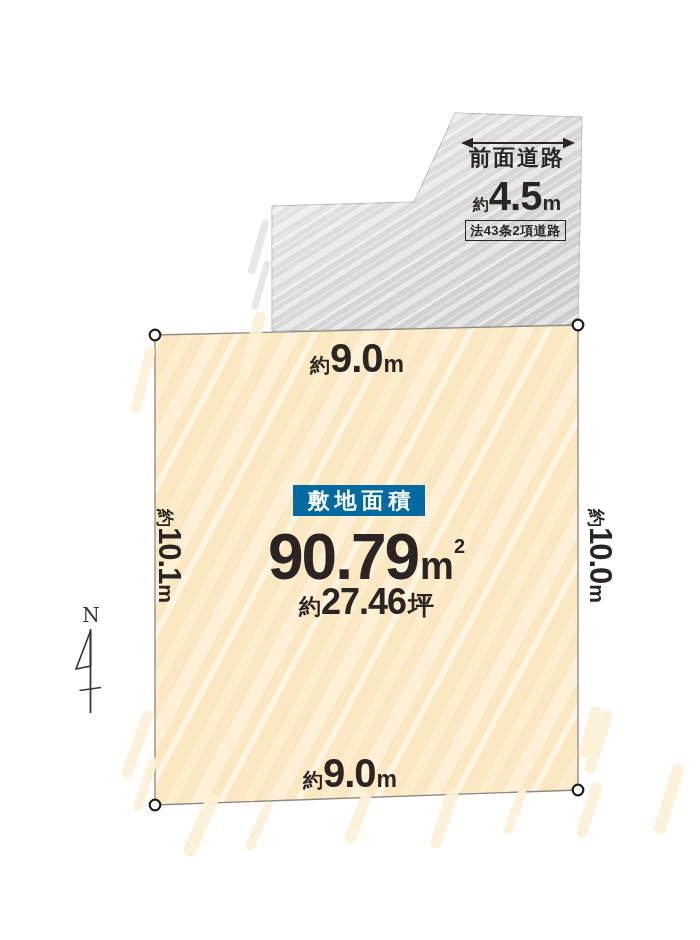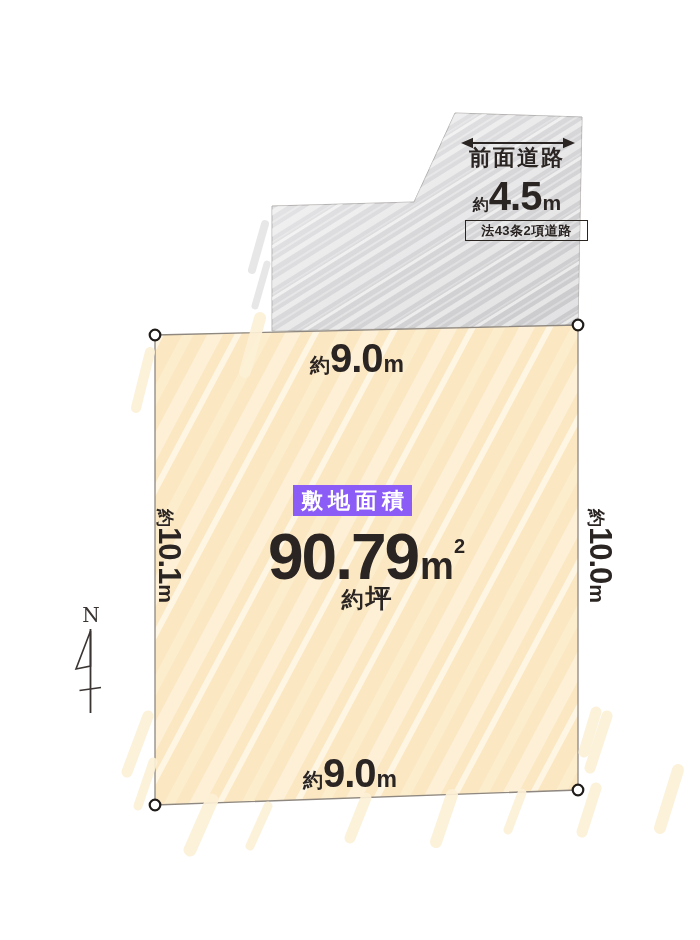--- a/index.html
+++ b/index.html
@@ -20,29 +20,29 @@
   .road-name{
     position:absolute;left:447px;top:145px;width:140px;height:26px;
     display:flex;align-items:center;justify-content:center;
     font-size:22px;font-weight:700;letter-spacing:2px;
   }
   .road-width{position:absolute;left:437px;top:174px;width:160px;height:44px;}
   .road-width .approx{font-size:16px;}
   .road-width .val{font-size:40px;}
   .road-width .unit{font-size:21px;}
   .road-type{
-    position:absolute;left:465px;top:220px;width:123px;height:21px;
+    position:absolute;left:465px;top:220px;width:101px;height:21px;
     border:1.5px solid #2b2522;box-sizing:border-box;
     display:flex;align-items:center;justify-content:center;
     font-size:13px;font-weight:700;letter-spacing:0.5px;
   }
 
   .area-badge{
-    position:absolute;left:293px;top:485px;width:119px;height:31px;
-    background:#8b5cf6;color:#ffffff;
+    position:absolute;left:293px;top:485px;width:132px;height:31px;
+    background:#0369a1;color:#ffffff;
     display:flex;align-items:center;justify-content:center;
     font-size:22px;font-weight:700;letter-spacing:5px;text-indent:5px;
   }
   .area-sqm{
     position:absolute;left:155px;top:520px;width:423px;height:66px;
     display:flex;align-items:baseline;justify-content:center;white-space:nowrap;
   }
   .area-sqm .big{font-size:64px;font-weight:700;letter-spacing:-2px;}
   .area-sqm .m{font-size:38px;font-weight:700;margin-left:2px;}
   .area-sqm .sup{font-size:20px;font-weight:700;position:relative;top:-26px;}
@@ -170,16 +170,17 @@
   </div>
 
   <div class="area-badge">敷地面積</div>
   <div class="area-sqm">
     <span class="big">90.79</span>
       <span class="m">m</span>
       <span class="sup">2</span>
   </div>
   <div class="area-tsubo">
     <span class="approx">約</span>
+      <span class="val">27.46</span>
       <span class="unit">坪</span>
   </div>
 
 </div>
 
 </body></html>

